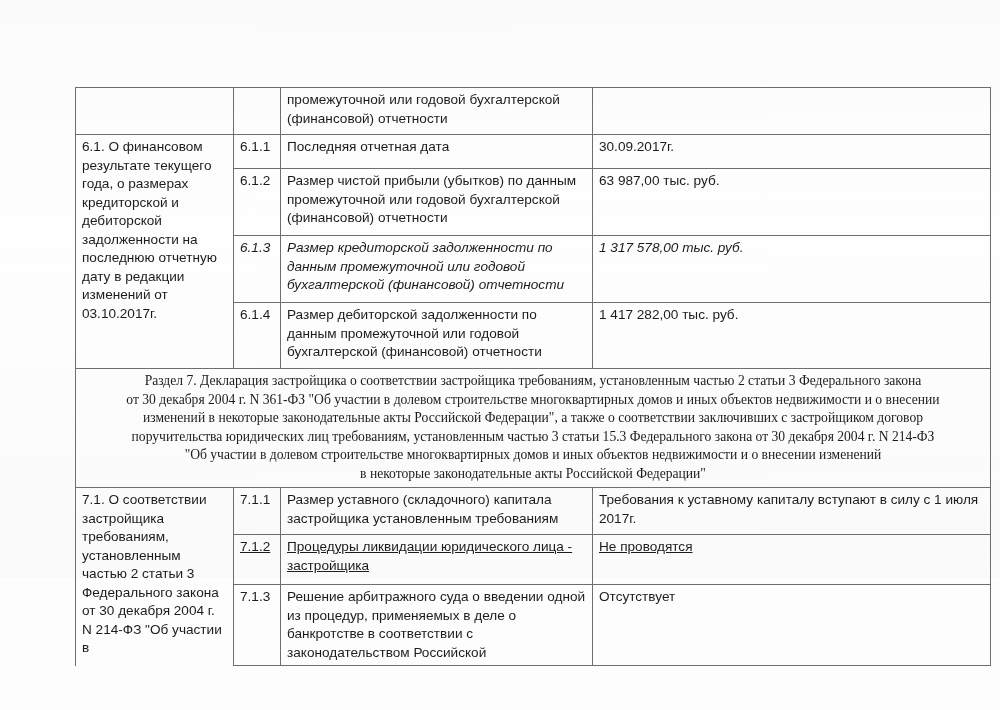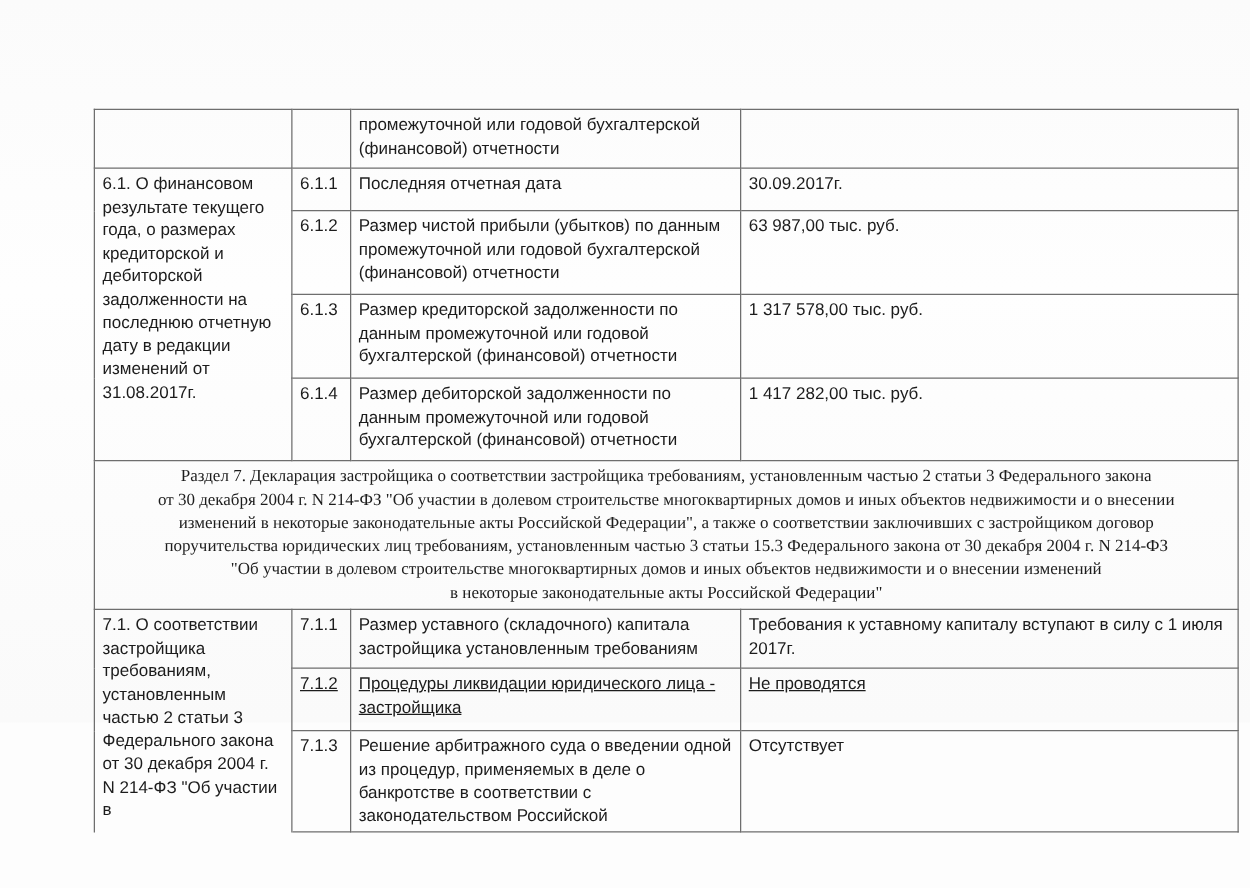--- a/index.html
+++ b/index.html
@@ -53,21 +53,21 @@
     tr.section-row td {
       text-align: center;
       padding: 3px 20px 4px 20px;
       line-height: 18.5px;
     }
     .section-line { display: block; font-family: Liberation Serif, serif; }
 
     tr.r-top td { height: 40px; }
     tr.r-611 td { height: 27px; }
     tr.r-612 td { height: 60px; }
-    tr.r-613 td { height: 60px; }
+    tr.r-613 td { height: 60px; font-style: italic; }
     tr.r-614 td { height: 59px; }
     tr.r-711 td { height: 40px; }
     tr.r-712 td { height: 43px; text-decoration: underline; }
     tr.r-713 td { height: 60px; margin-left: 20px; }
   </style>
 </head>
 <body>
 
 <div class="page">
   <table class="doc">
@@ -80,21 +80,21 @@
     <tbody>
 
       <tr class="r-top">
         <td class="empty"></td>
         <td class="num"></td>
         <td>промежуточной или годовой бухгалтерской (финансовой) отчетности</td>
         <td></td>
       </tr>
 
       <tr class="r-611">
-        <td class="group-cell" rowspan="4">6.1. О финансовом результате текущего года, о размерах кредиторской и дебиторской задолженности на последнюю отчетную дату в редакции изменений от 31.08.2017г.</td>
+        <td class="group-cell" rowspan="4">6.1. О финансовом результате текущего года, о размерах кредиторской и дебиторской задолженности на последнюю отчетную дату в редакции изменений от 03.10.2017г.</td>
         <td class="num">6.1.1</td>
         <td>Последняя отчетная дата</td>
         <td>30.09.2017г.</td>
       </tr>
       <tr class="r-612">
         <td class="num">6.1.2</td>
         <td>Размер чистой прибыли (убытков) по данным промежуточной или годовой бухгалтерской (финансовой) отчетности</td>
         <td>63 987,00 тыс. руб.</td>
       </tr>
       <tr class="r-613">
@@ -104,21 +104,21 @@
       </tr>
       <tr class="r-614">
         <td class="num">6.1.4</td>
         <td>Размер дебиторской задолженности по данным промежуточной или годовой бухгалтерской (финансовой) отчетности</td>
         <td>1 417 282,00 тыс. руб.</td>
       </tr>
 
       <tr class="section-row">
         <td colspan="4">
           <span class="section-line">Раздел 7. Декларация застройщика о соответствии застройщика требованиям, установленным частью 2 статьи 3 Федерального закона</span>
-          <span class="section-line">от 30 декабря 2004 г. N 214-ФЗ "Об участии в долевом строительстве многоквартирных домов и иных объектов недвижимости и о внесении</span>
+          <span class="section-line">от 30 декабря 2004 г. N 361-ФЗ "Об участии в долевом строительстве многоквартирных домов и иных объектов недвижимости и о внесении</span>
           <span class="section-line">изменений в некоторые законодательные акты Российской Федерации", а также о соответствии заключивших с застройщиком договор</span>
           <span class="section-line">поручительства юридических лиц требованиям, установленным частью 3 статьи 15.3 Федерального закона от 30 декабря 2004 г. N 214-ФЗ</span>
           <span class="section-line">"Об участии в долевом строительстве многоквартирных домов и иных объектов недвижимости и о внесении изменений</span>
           <span class="section-line">в некоторые законодательные акты Российской Федерации"</span>
         </td>
       </tr>
 
       <tr class="r-711">
         <td class="group-cell open-bottom" rowspan="3">7.1. О соответствии застройщика требованиям, установленным частью 2 статьи 3 Федерального закона от 30 декабря 2004 г. N 214-ФЗ "Об участии в</td>
         <td class="num">7.1.1</td>

